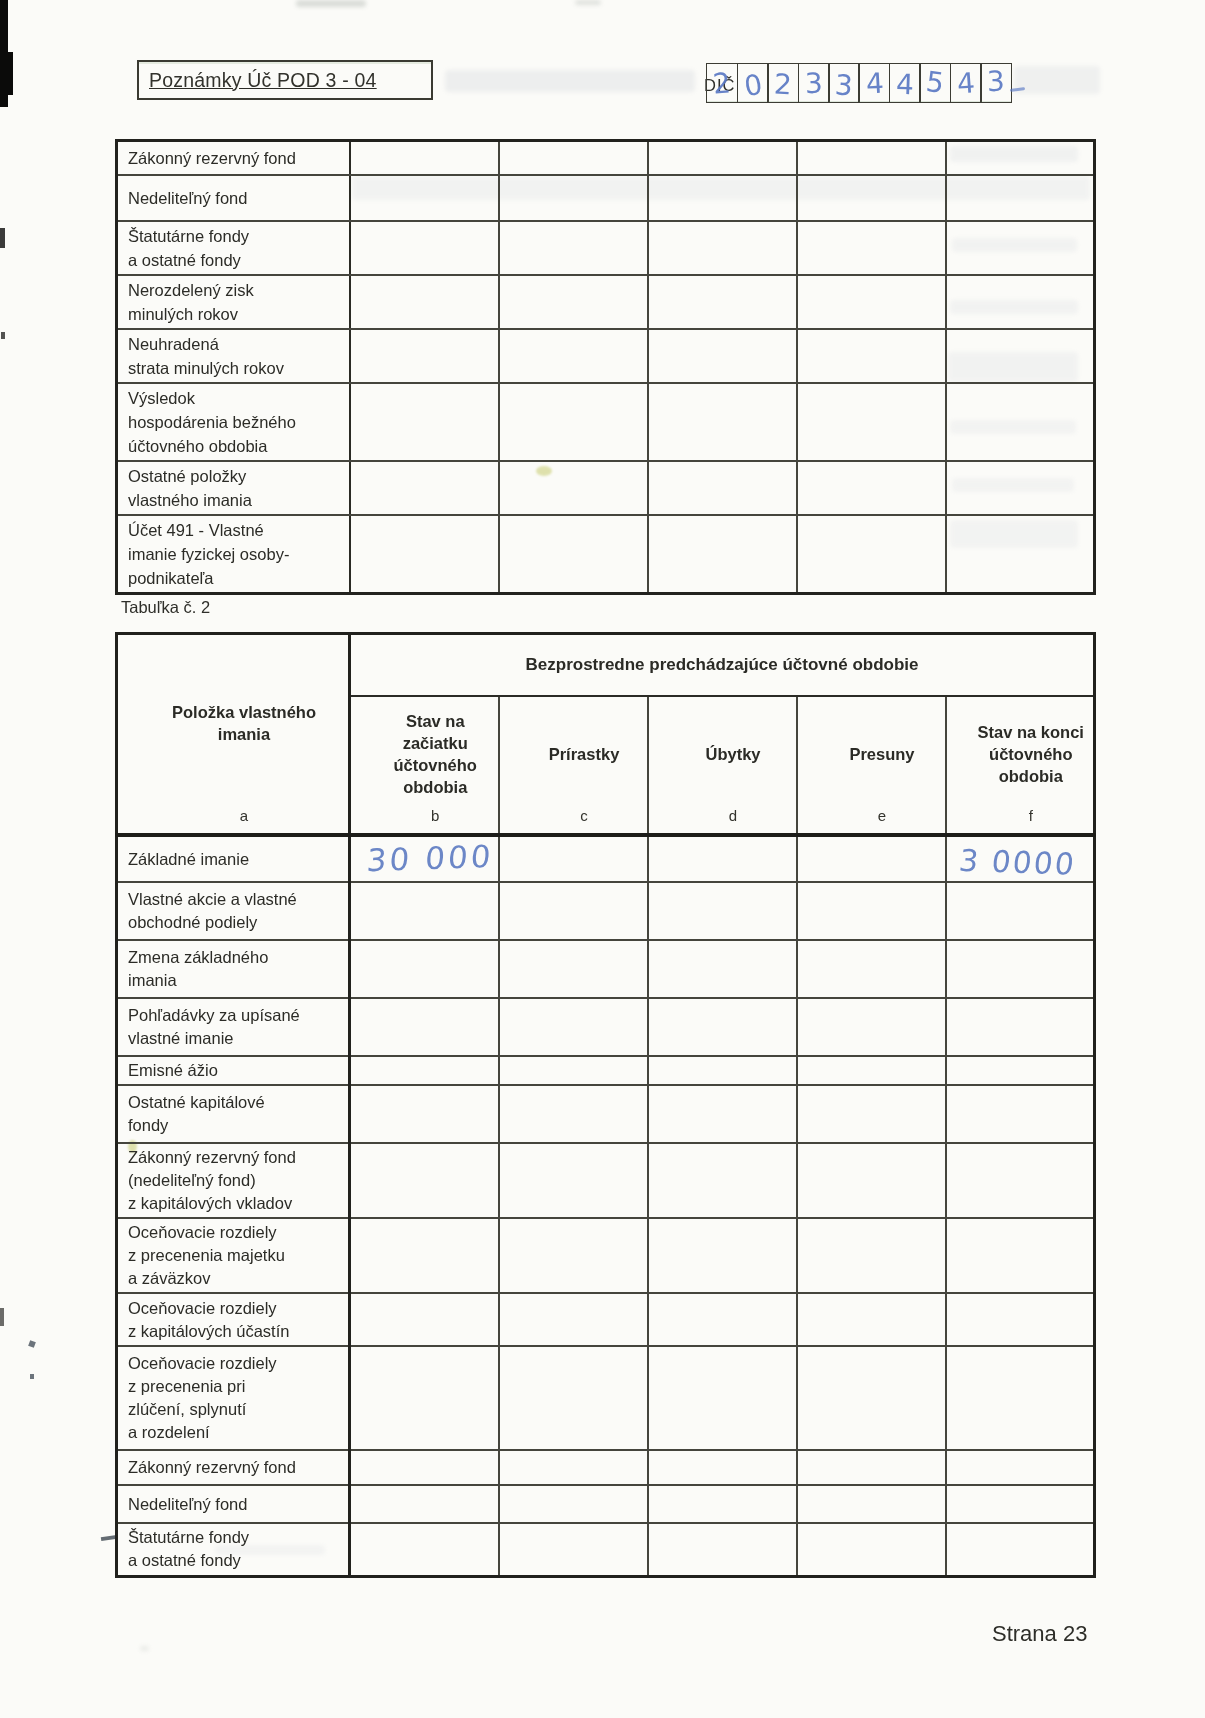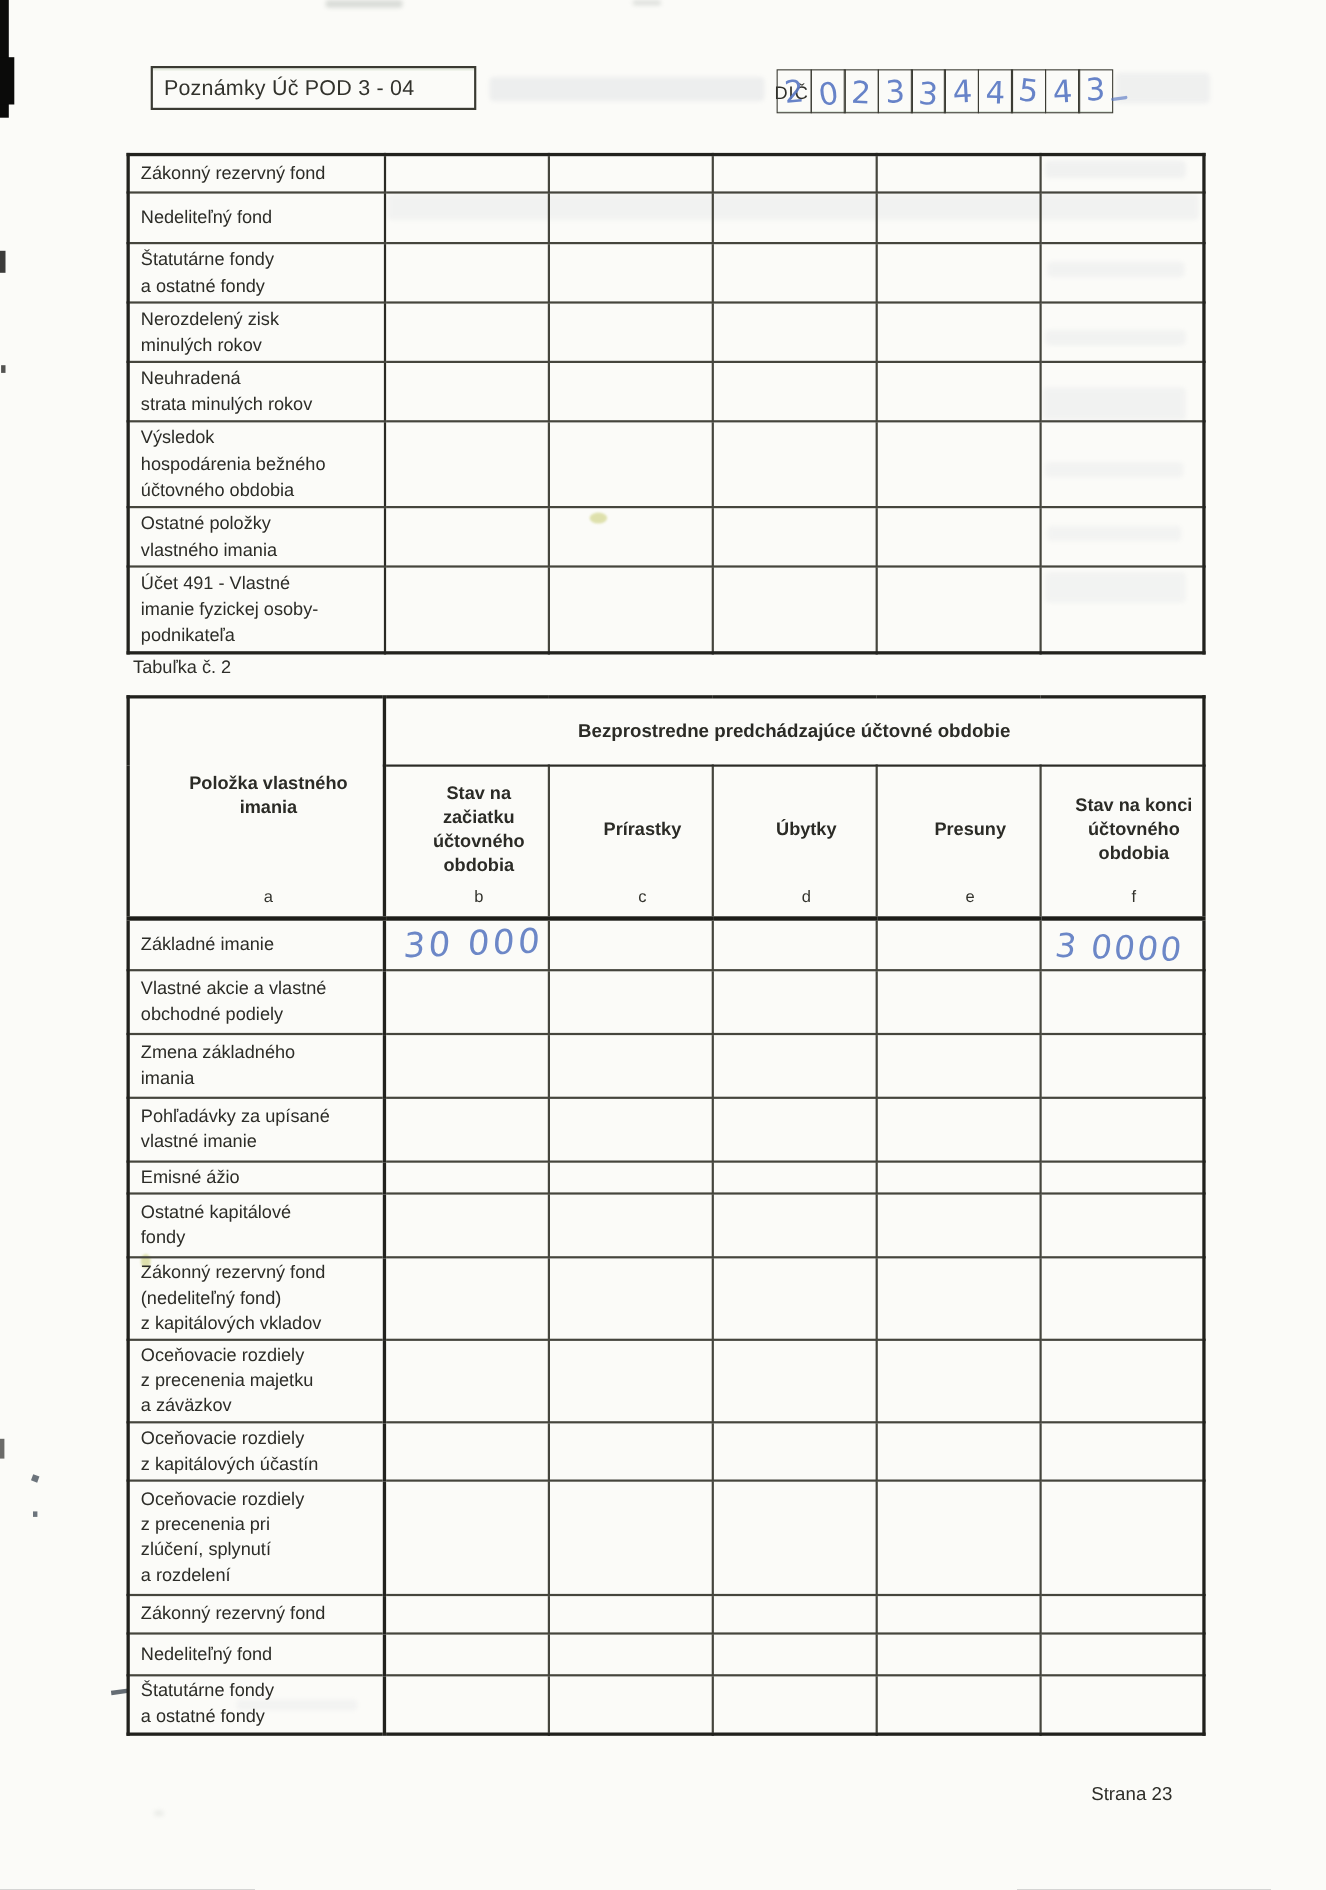--- a/index.html
+++ b/index.html
@@ -12,20 +12,21 @@
     color:#2c2c27;
     overflow:hidden;
   }
   
   .title-box{
     position:absolute;left:137px;top:60px;width:292px;height:36px;
     border:2px solid #3a3a32;
     box-shadow:inset 0 2px 0 rgba(110,150,90,.15);
     display:flex;align-items:center;
     background:transparent;
+    text-decoration:underline;
   }
   .title-box span{
     padding-left:10px;font-size:19.5px;letter-spacing:.2px;color:#32322c;
     white-space:nowrap;
   }
   .dic-label{
     position:absolute;left:704px;top:76px;
     font-size:16.5px;letter-spacing:1px;color:#2e2e29;
   }
   .dic-boxes{
@@ -80,21 +81,21 @@
   }
   
   .hw{
     font-family:"DejaVu Sans", sans-serif;color:#5d7bc2;opacity:.9;
     white-space:nowrap;position:relative;z-index:3;
   }
   .hw-b{font-size:31px;transform:skewX(-6deg) rotate(-2deg);letter-spacing:3px;margin:3px 0 0 16px;}
   .hw-f{font-size:30px;transform:skewX(-5deg) rotate(2deg) translateY(8px);letter-spacing:2px;margin-left:13px;}
   
   .t2-caption{position:absolute;left:121px;top:598px;font-size:16.5px;color:#2f2f2a;}
-  .page-num{position:absolute;left:992px;top:1621px;font-size:17px;color:#2e2e29;}
+  .page-num{position:absolute;left:992px;top:1621px;font-size:22px;color:#2e2e29;}
   
   .art{position:absolute;pointer-events:none;}
   .ghost{filter:blur(2px);background:#8b94a8;border-radius:4px;}
   .blackmark{background:#0b0b0a;}
   .penmark{background:#49525c;}
   .speck{background:#c2c763;border-radius:50%;filter:blur(1px);}
   .smudge{background:#8d968f;filter:blur(2px);border-radius:3px;}
 </style>
 </head>
 <body>

